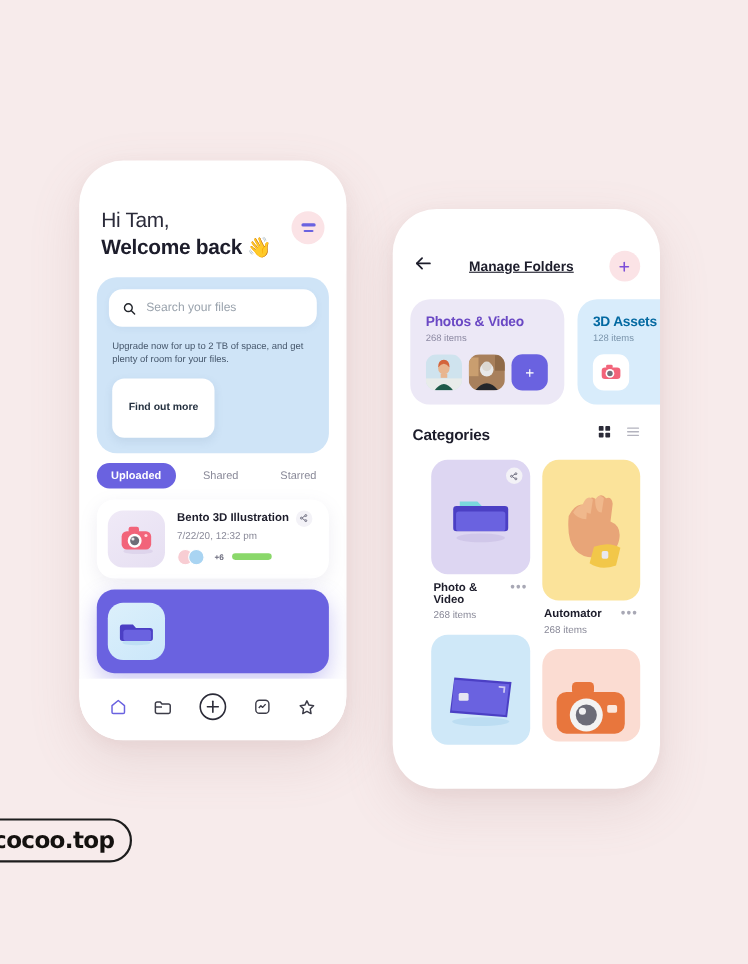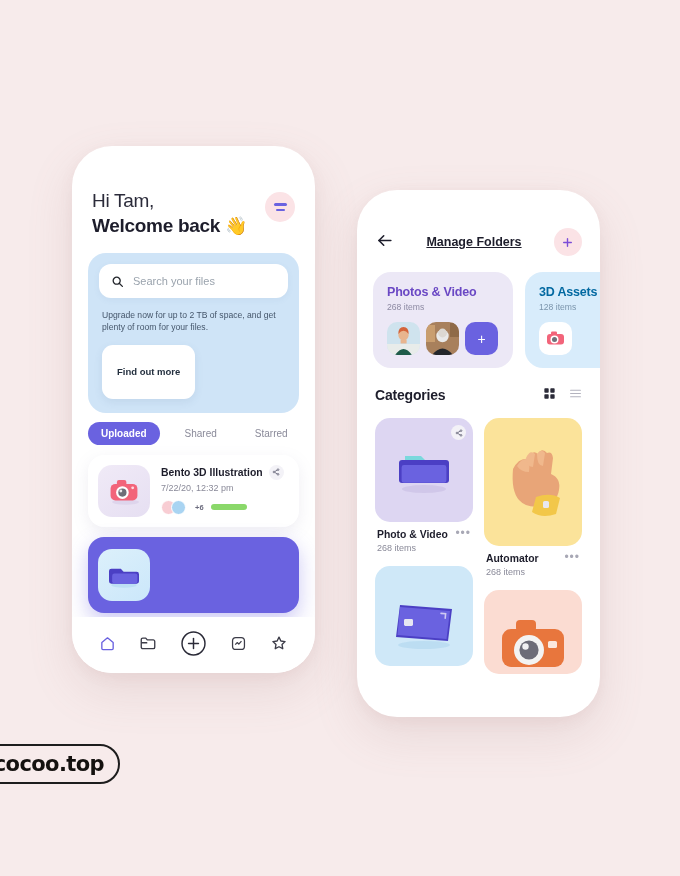--- a/index.html
+++ b/index.html
@@ -123,21 +123,21 @@
   .f-add{width:33px;height:33px;border-radius:10px;background:#6a62e0;color:#fff;display:flex;align-items:center;justify-content:center;font-size:14px;}
 
   .cat-head{display:flex;align-items:center;justify-content:space-between;padding:18px 18px 0 18px;}
   .cat-head .t{font-size:14px;font-weight:700;color:#1d1d2b;letter-spacing:-.2px;}
   .view-toggle{display:flex;align-items:center;gap:13px;}
 
   .search2{margin:11px 18px 0 18px;background:#f5f5f7;border-radius:11px;height:30px;
            display:flex;align-items:center;gap:9px;padding:0 12px;}
   .search2 .ph{font-size:9.6px;color:#9aa3ad;}
 
-  .masonry{display:flex;gap:11px;padding:14px 18px 0 18px;}
+  .masonry{display:flex;gap:11px;padding:14px 18px 0 35px;}
   .mcol{flex:1 1 0;min-width:0;}
   .cat-tile{border-radius:15px;position:relative;overflow:hidden;display:flex;align-items:center;justify-content:center;}
   .cat-cap{display:flex;align-items:flex-start;justify-content:space-between;margin:7px 2px 0 2px;}
   .cat-name{font-size:10.4px;font-weight:700;color:#1d1d2b;}
   .cat-count{font-size:9px;color:#8a8a99;margin-top:3px;}
   .dots{font-size:12px;color:#a8a8b5;line-height:8px;letter-spacing:1px;}
   .tile-badge{position:absolute;top:7px;right:7px;width:15px;height:15px;border-radius:50%;
               background:#f3f2f7;display:flex;align-items:center;justify-content:center;}
 
   

